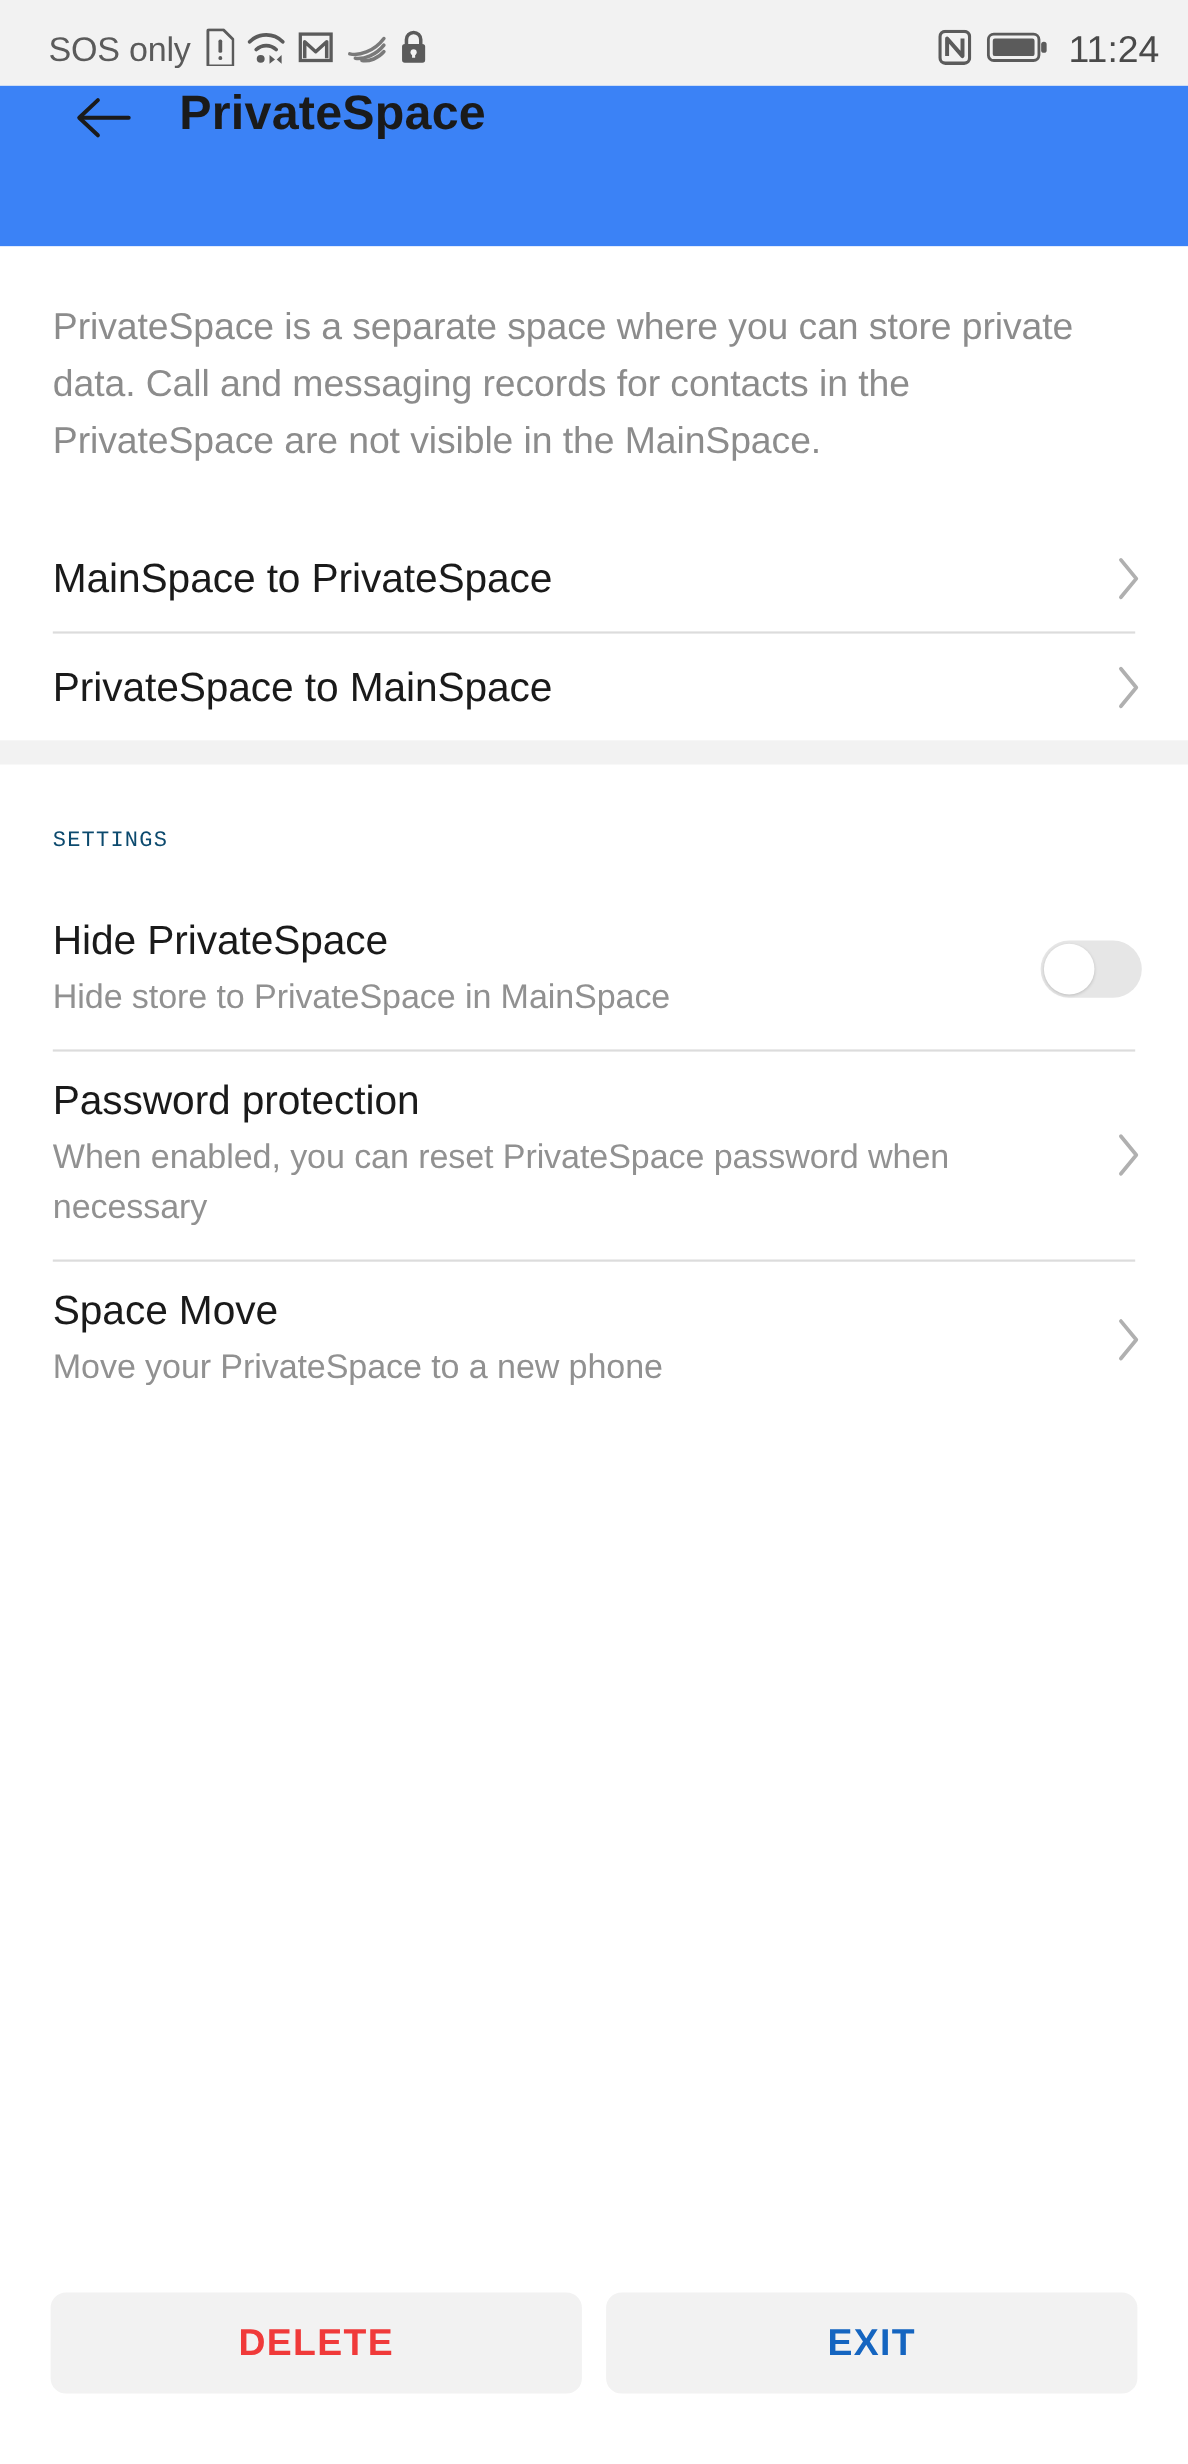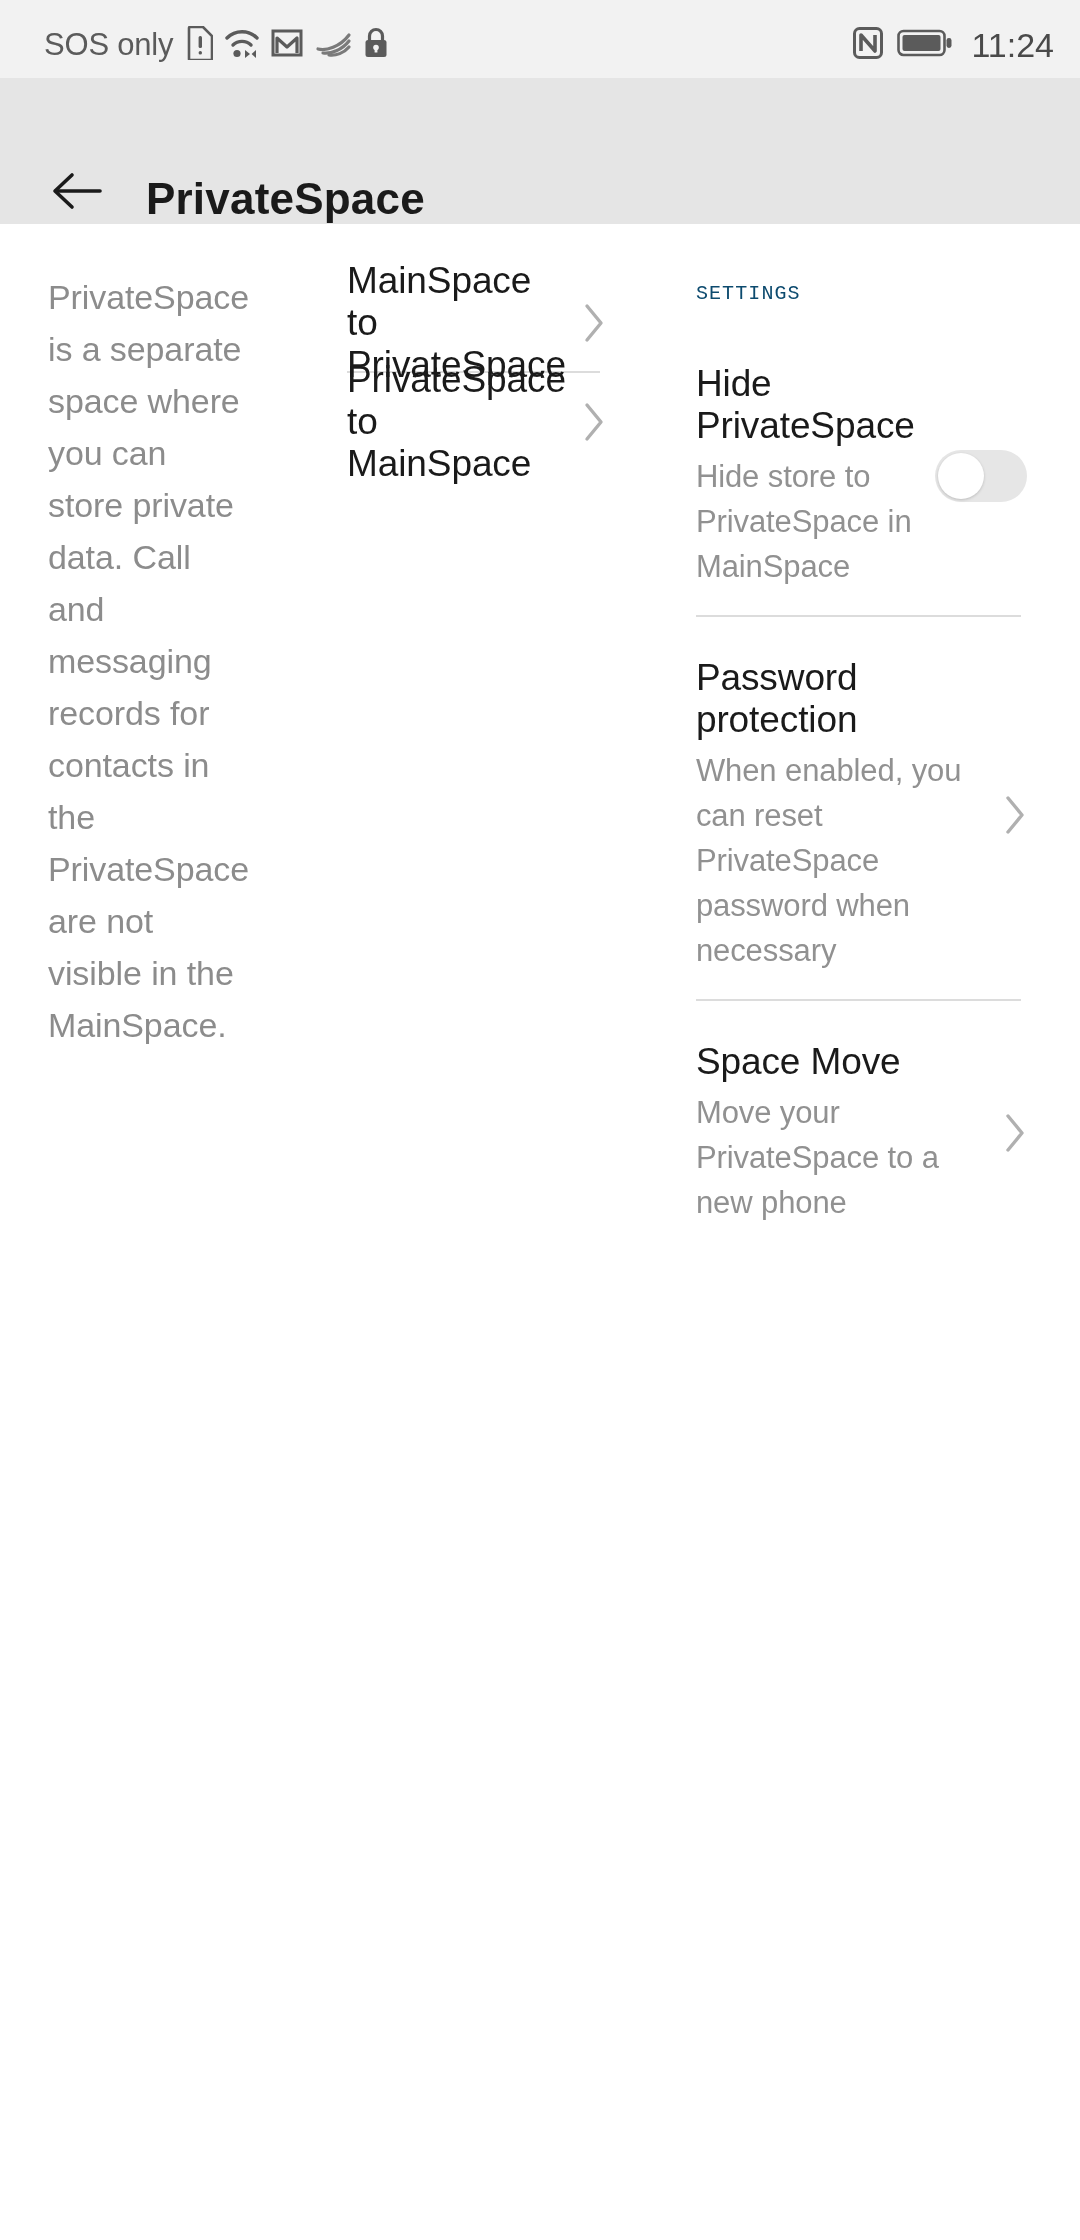--- a/index.html
+++ b/index.html
@@ -40,44 +40,44 @@
   .clock {
     font-size: 34px;
     color: #4a4a4a;
     letter-spacing: 0px;
     margin-left: 4px;
   }
 
   
   .appbar {
     height: 146px;
-    background: #e5e5e5;
-    display: flex;
-    align-items: flex-end;
-    padding-left: 46px;
+    background: #3b82f6;
+    display: flex;
+    align-items: flex-start;
+    padding-left: 63px;
     flex: 0 0 auto;
   }
   .back-btn {
     width: 62px;
     height: 62px;
     display: flex;
     align-items: center;
     justify-content: center;
     cursor: pointer;
   }
   .appbar-title {
     font-size: 44px;
     font-weight: bold;
     color: #1a1a1a;
     margin-left: 38px;
     letter-spacing: 0.2px;
   }
 
   
-  .content { flex: 1 1 auto; background: #ffffff; display: flex; flex-direction: row; }
+  .content { flex: 1 1 auto; background: #ffffff; display: flex; flex-direction: column; }
 
   .description {
     font-size: 34px;
     line-height: 52px;
     color: #8c8c8c;
     padding: 47px 50px 0 48px;
     letter-spacing: -0.1px;
   }
 
   .nav-section { margin-top: 50px; }
@@ -116,21 +116,21 @@
 
   .section-header {
     font-size: 20px;
     color: #0c4a6e;
     letter-spacing: 1.1px;
     padding: 58px 48px 36px 48px;
     font-family: Liberation Mono, monospace;
   }
 
   .row-toggle { padding-top: 22px; padding-bottom: 26px; }
-  .row-twoline { padding-top: 40px; padding-bottom: 26px; }
+  .row-twoline { padding-top: 24px; padding-bottom: 26px; }
 
   
   .switch {
     flex: 0 0 auto;
     width: 92px;
     height: 52px;
     border-radius: 26px;
     background: #e6e6e6;
     position: relative;
     margin-left: 20px;

